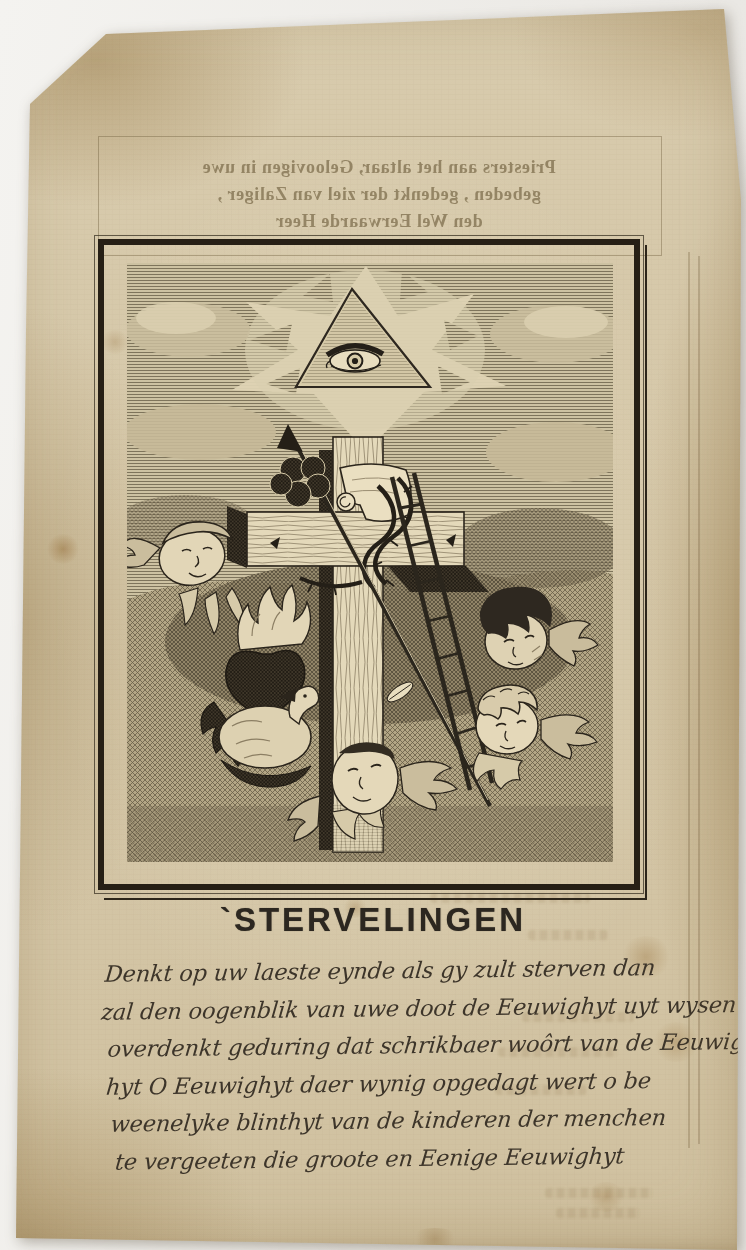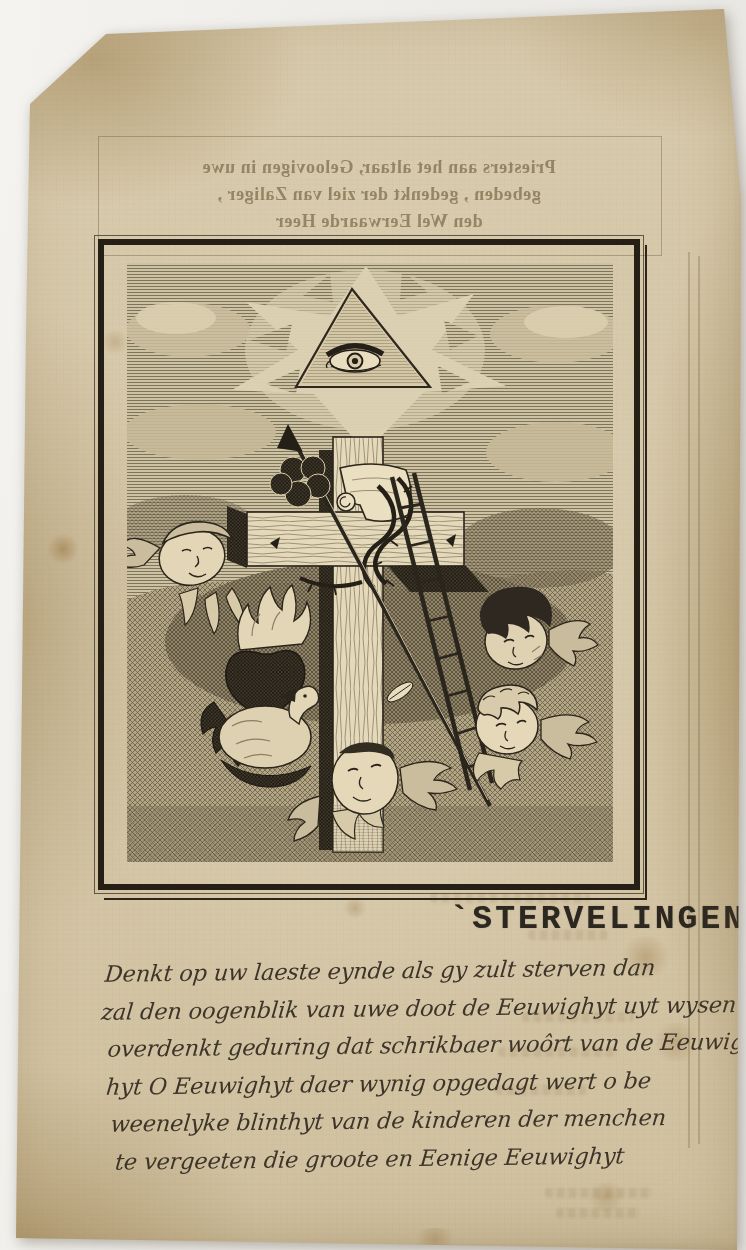--- a/index.html
+++ b/index.html
@@ -68,22 +68,22 @@
   .s6{left:520px;top:282px;width:60px;height:40px;background:radial-gradient(circle,rgba(150,115,62,.25),transparent 72%);}
   .s7{left:100px;top:330px;width:30px;height:24px;background:radial-gradient(circle,rgba(146,108,56,.25),transparent 70%);}
   .s8{left:410px;top:1228px;width:50px;height:22px;background:radial-gradient(circle,rgba(140,104,52,.30),transparent 70%);}
   
   .frame-outer{position:absolute;left:94px;top:235px;width:550px;height:659px;border:1px solid rgba(58,50,35,.75);box-sizing:border-box;}
   .frame-thick{position:absolute;left:98px;top:239px;width:542px;height:651px;border:6px solid #261f15;box-sizing:border-box;}
   .frame-offset{position:absolute;left:104px;top:245px;width:543px;height:655px;border-right:2px solid #2c251a;border-bottom:2px solid #2c251a;box-sizing:border-box;}
   .engraving{position:absolute;left:127px;top:263px;width:486px;height:599px;}
   
   .title{
-    position:absolute;left:0;top:901px;width:746px;text-align:right;
-    font-family:Liberation Mono, monospace;font-weight:bold;font-size:33px;
+    position:absolute;left:0;top:901px;width:746px;text-align:center;
+    font-family:Liberation Sans, sans-serif;font-weight:bold;font-size:33px;
     letter-spacing:3px;color:#2c2720;text-shadow:0 0 1px rgba(44,39,32,.5);
   }
   
   .verse{
     position:absolute;left:106px;top:952px;width:620px;
     transform:rotate(-.7deg);
     font-family:"DejaVu Serif",serif;font-style:italic;font-size:22.5px;
     color:#3d352a;line-height:37.5px;letter-spacing:-.2px;
   }
   .verse .vline-text{white-space:nowrap;transform:skewX(-6deg);transform-origin:left;}

